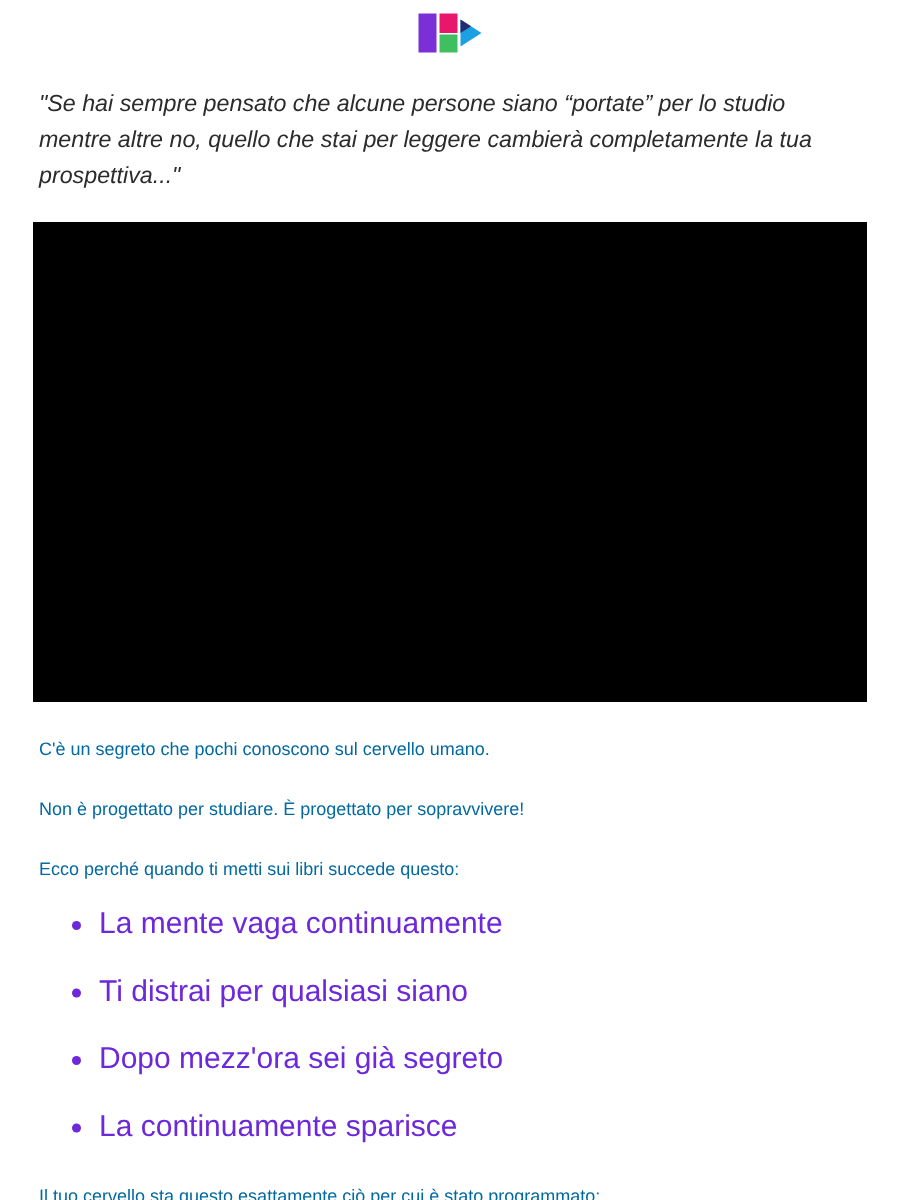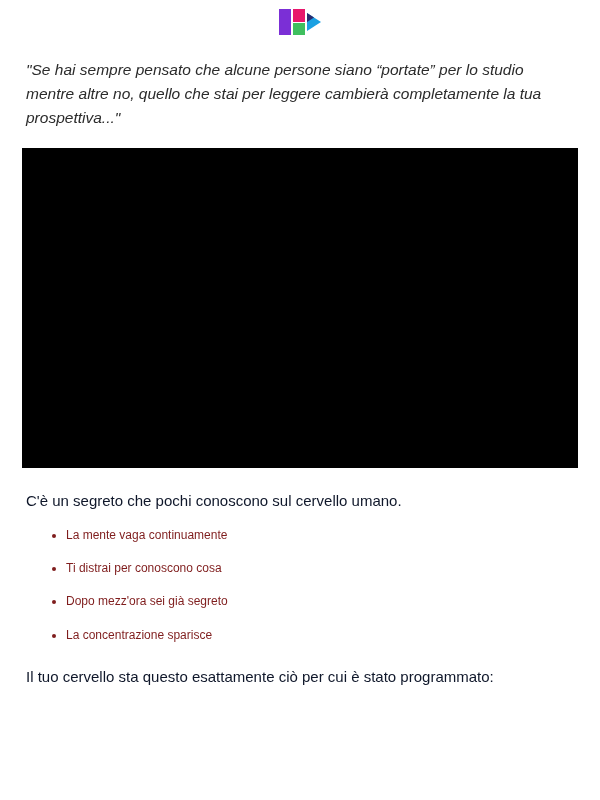--- a/index.html
+++ b/index.html
@@ -40,34 +40,34 @@
     margin: 18px 22px 0 22px;
     width: 556px;
     height: 320px;
     background: #000000;
     box-sizing: border-box;
   }
   .body-copy {
     margin: 0 26px;
   }
   .body-copy p {
-    font-size: 15px;
+    font-size: 12px;
     line-height: 1.5;
-    color: #0f172a;
+    color: #0369a1;
     margin: 22px 0 0 0;
   }
   .body-copy ul {
     margin: 14px 0 0 0;
     padding-left: 40px;
   }
   .body-copy li {
-    font-size: 12px;
+    font-size: 20px;
     line-height: 1.45;
     margin: 0 0 16px 0;
-    color: #7f1d1d;
+    color: #6d28d9;
   }
   .body-copy li:last-child {
     margin-bottom: 0;
   }
 </style>
 </head>
 <body>
 
 <div class="page">
 
@@ -82,24 +82,26 @@
       </svg>
     </span>
   </div>
 
   <div class="quote">"Se hai sempre pensato che alcune persone siano “portate” per lo studio mentre altre no, quello che stai per leggere cambierà completamente la tua prospettiva..."</div>
 
   <div class="hero"></div>
 
   <div class="body-copy">
     <p>C'è un segreto che pochi conoscono sul cervello umano.</p>
+    <p>Non è progettato per studiare. È progettato per sopravvivere!</p>
+    <p>Ecco perché quando ti metti sui libri succede questo:</p>
 
     <ul>
       <li>La mente vaga continuamente</li>
-      <li>Ti distrai per conoscono cosa</li>
+      <li>Ti distrai per qualsiasi siano</li>
       <li>Dopo mezz'ora sei già segreto</li>
-      <li>La concentrazione sparisce</li>
+      <li>La continuamente sparisce</li>
     </ul>
 
     <p>Il tuo cervello sta questo esattamente ciò per cui è stato programmato:</p>
   </div>
 
 </div>
 
 </body></html>

